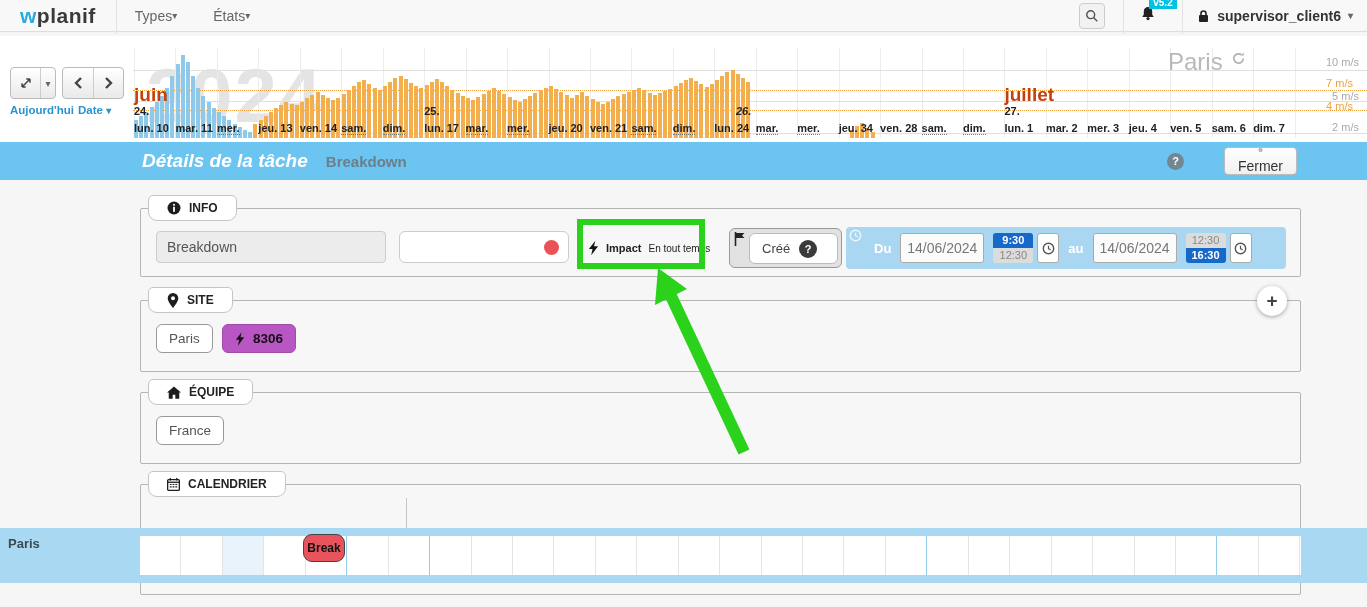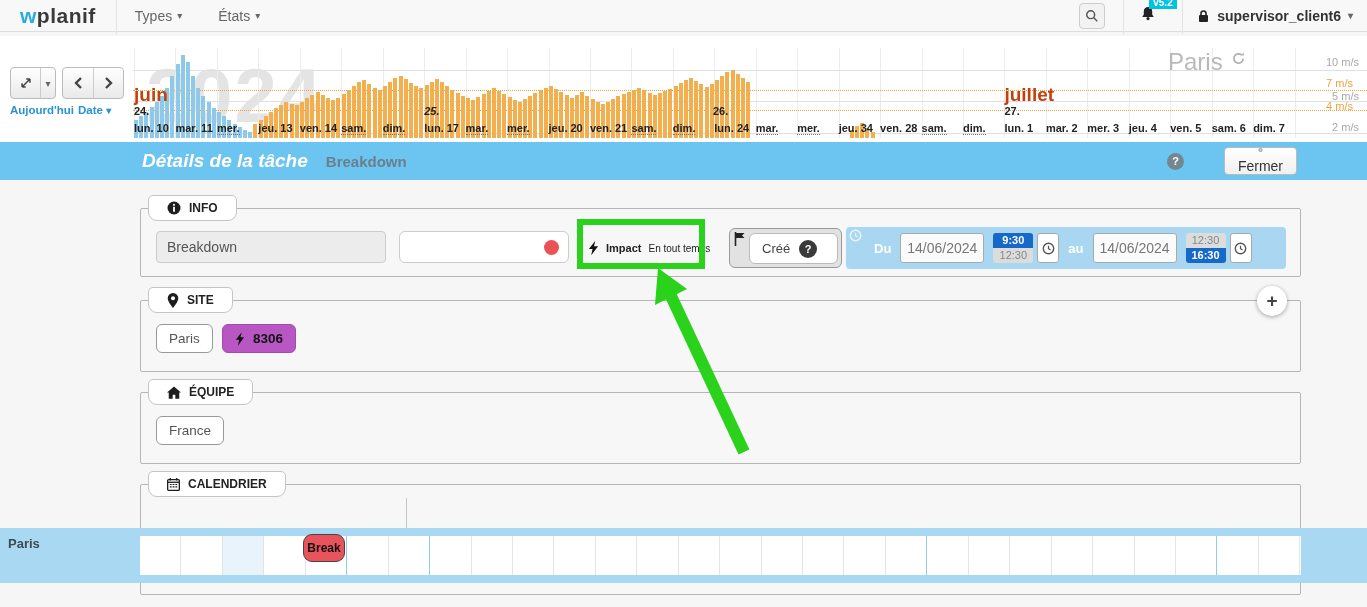--- a/index.html
+++ b/index.html
@@ -6,21 +6,21 @@
   html,body { width:1367px; height:607px; }
   body { font-family:"Liberation Sans", sans-serif; background:#f6f6f6; }
   #page { position:relative; width:1367px; height:607px; overflow:hidden; background:#f6f6f6; }
 
   
   .navbar { position:absolute; top:0; left:0; width:100%; height:32px; background:#f8f8f8;
             border-bottom:1px solid #ddd; display:flex; align-items:center; z-index:5; }
   .logo { font-size:21px; font-weight:bold; letter-spacing:.5px; padding:0 20px; color:#3a3a3a; }
   .logo .w { color:#29abe2; }
   .nav-sep { width:1px; height:36px; background:#e3e3e3; }
-  .nav-item { font-size:14px; color:#666; padding:0 18px; cursor:pointer; display:flex; align-items:center; gap:5px; }
+  .nav-item { font-size:14px; color:#666; padding:0 18px; cursor:pointer; display:flex; align-items:center; }
   .caret { font-size:10px; color:#666; }
   .nav-right { margin-left:auto; display:flex; align-items:center; height:36px; }
   .search-btn { width:26px; height:26px; border:1px solid #ccc; border-radius:4px; background:#f2f2f2;
                 display:flex; align-items:center; justify-content:center; margin-right:18px; cursor:pointer; }
   .bell-wrap { position:relative; margin-right:26px; cursor:pointer; }
   .v-badge { position:absolute; top:-9px; left:9px; background:#00c3e3; color:#fff; font-size:10px;
              font-weight:bold; padding:1px 4px; }
   .user { display:flex; align-items:center; gap:7px; font-size:14px; font-weight:bold; color:#333;
           padding-right:14px; cursor:pointer; }
 
@@ -356,22 +356,22 @@
         <div class="bar orange" style="height: 8px;"></div>
         <div class="bar orange" style="height: 12px;"></div>
         <div class="bar orange" style="height: 15px;"></div>
         <div class="bar orange" style="height: 10px;"></div>
         <div class="bar orange" style="height: 6px;"></div>
       </div>
     <div id="tl-labels">
         <span class="tl-month" style="left: 134px;">juin</span>
         <span class="tl-month" style="left: 1004.45px;">juillet</span>
         <span class="tl-week" style="left: 134px;">24.</span>
-        <span class="tl-week" style="left: 424.15px; font-style: italic;">25.</span>
-        <span class="tl-week" style="left: 713px;">26.</span>
+        <span class="tl-week" style="left: 424.15px;">25.</span>
+        <span class="tl-week" style="left: 736px; font-style: italic;">26.</span>
         <span class="tl-week" style="left: 1004.45px;">27.</span>
         <span class="tl-day" style="left: 134px;">lun. 10</span>
         <span class="tl-day" style="left: 175.45px;">mar. 11</span>
         <span class="tl-day abbr" style="left: 216.9px;">mer.</span>
         <span class="tl-day" style="left: 258.35px;">jeu. 13</span>
         <span class="tl-day" style="left: 299.8px;">ven. 14</span>
         <span class="tl-day abbr" style="left: 341.25px;">sam.</span>
         <span class="tl-day abbr" style="left: 382.7px;">dim.</span>
         <span class="tl-day" style="left: 424.15px;">lun. 17</span>
         <span class="tl-day abbr" style="left: 465.6px;">mar.</span>

